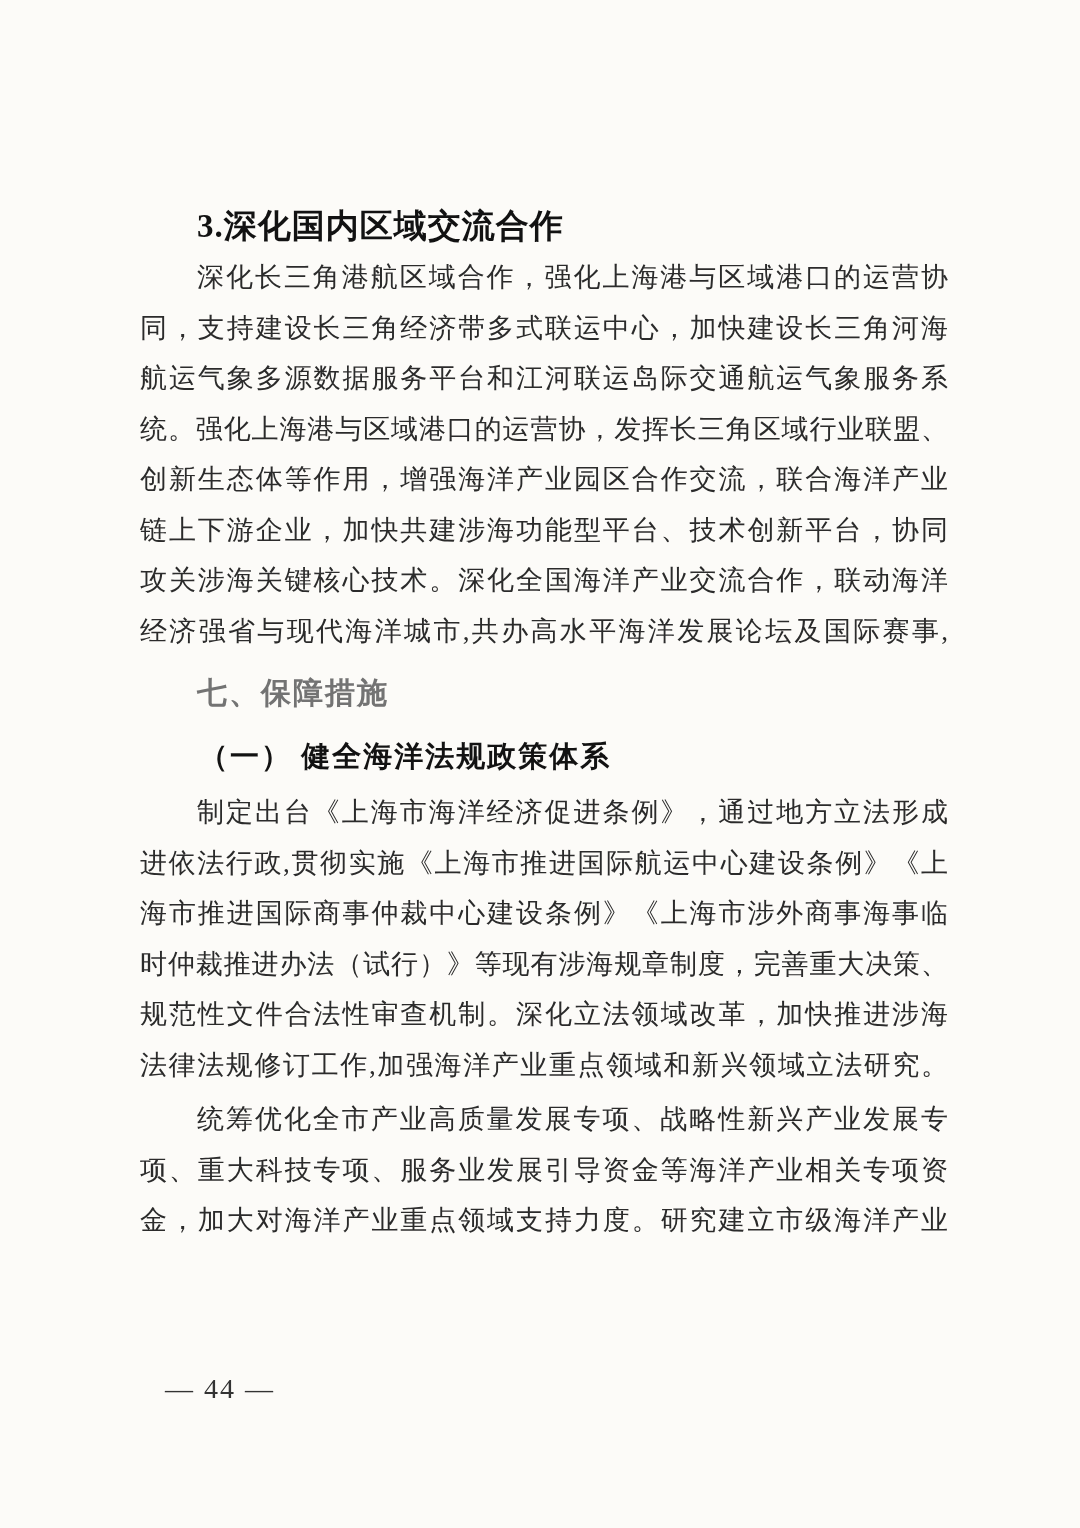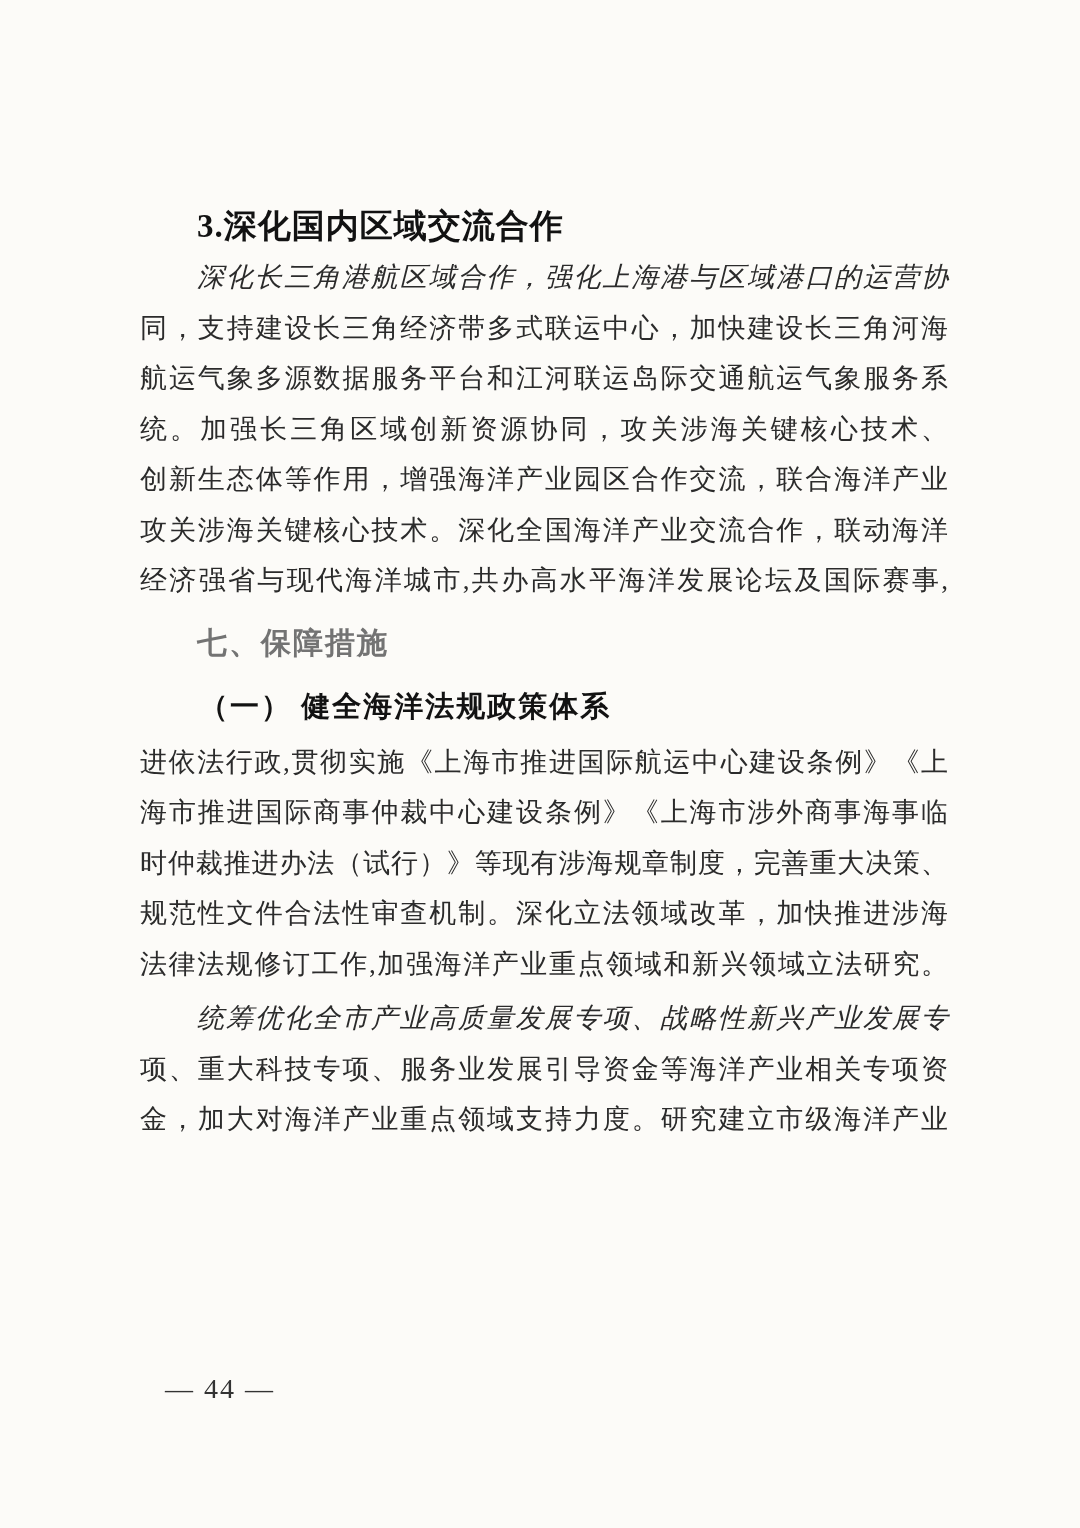--- a/index.html
+++ b/index.html
@@ -41,21 +41,20 @@
   }
   .p-line {
     font-size: 27px;
     line-height: 50.5px;
     text-align: justify;
     text-align-last: justify;
     color: #2b2b2b;
   }
   .p-line.first {
     text-indent: 57px;
-    font-style: italic;
   }
   .heading-major {
     font-size: 30px;
     line-height: 44px;
     font-weight: 700;
     font-family: "Liberation Sans", sans-serif;
     text-indent: 57px;
     color: #737373;
     letter-spacing: 2px;
   }
@@ -88,31 +87,33 @@
 
 <div class="page">
   <div class="content">
 
     <div class="heading-num">3.深化国内区域交流合作</div>
 
     <div class="para m-p1">
       <div class="p-line first">深化长三角港航区域合作，强化上海港与区域港口的运营协</div>
       <div class="p-line">同，支持建设长三角经济带多式联运中心，加快建设长三角河海</div>
       <div class="p-line">航运气象多源数据服务平台和江河联运岛际交通航运气象服务系</div>
-      <div class="p-line">统。加强长三角区域创新资源协同，攻关涉海关键核心技术、</div>
+      <div class="p-line">统。强化上海港与区域港口的运营协，发挥长三角区域行业联盟、</div>
       <div class="p-line">创新生态体等作用，增强海洋产业园区合作交流，联合海洋产业</div>
+      <div class="p-line">链上下游企业，加快共建涉海功能型平台、技术创新平台，协同</div>
       <div class="p-line">攻关涉海关键核心技术。深化全国海洋产业交流合作，联动海洋</div>
       <div class="p-line">经济强省与现代海洋城市,共办高水平海洋发展论坛及国际赛事,</div>
     </div>
 
     <div class="heading-major m-h7">七、保障措施</div>
 
     <div class="heading-sub m-s1">（一） 健全海洋法规政策体系</div>
 
     <div class="para m-p2">
+      <div class="p-line first">制定出台《上海市海洋经济促进条例》，通过地方立法形成</div>
       <div class="p-line">进依法行政,贯彻实施《上海市推进国际航运中心建设条例》《上</div>
       <div class="p-line">海市推进国际商事仲裁中心建设条例》《上海市涉外商事海事临</div>
       <div class="p-line">时仲裁推进办法（试行）》等现有涉海规章制度，完善重大决策、</div>
       <div class="p-line">规范性文件合法性审查机制。深化立法领域改革，加快推进涉海</div>
       <div class="p-line">法律法规修订工作,加强海洋产业重点领域和新兴领域立法研究。</div>
     </div>
 
 
     <div class="para m-p3">
       <div class="p-line first">统筹优化全市产业高质量发展专项、战略性新兴产业发展专</div>

